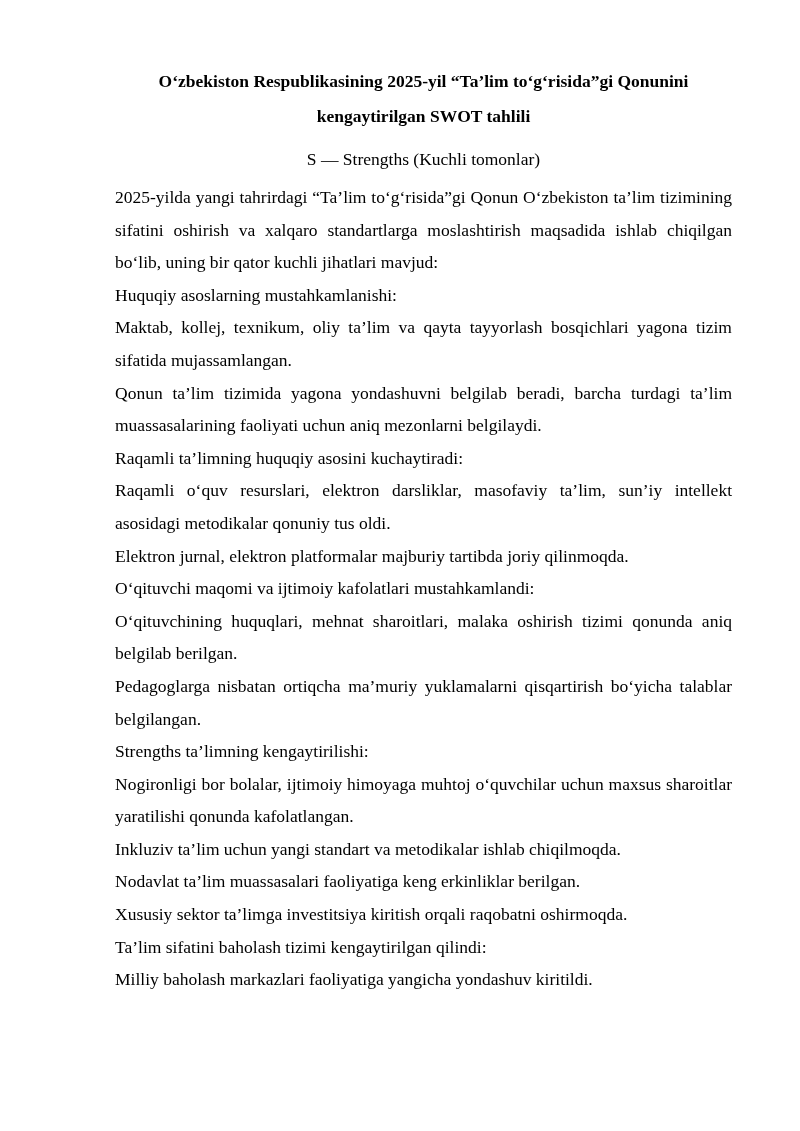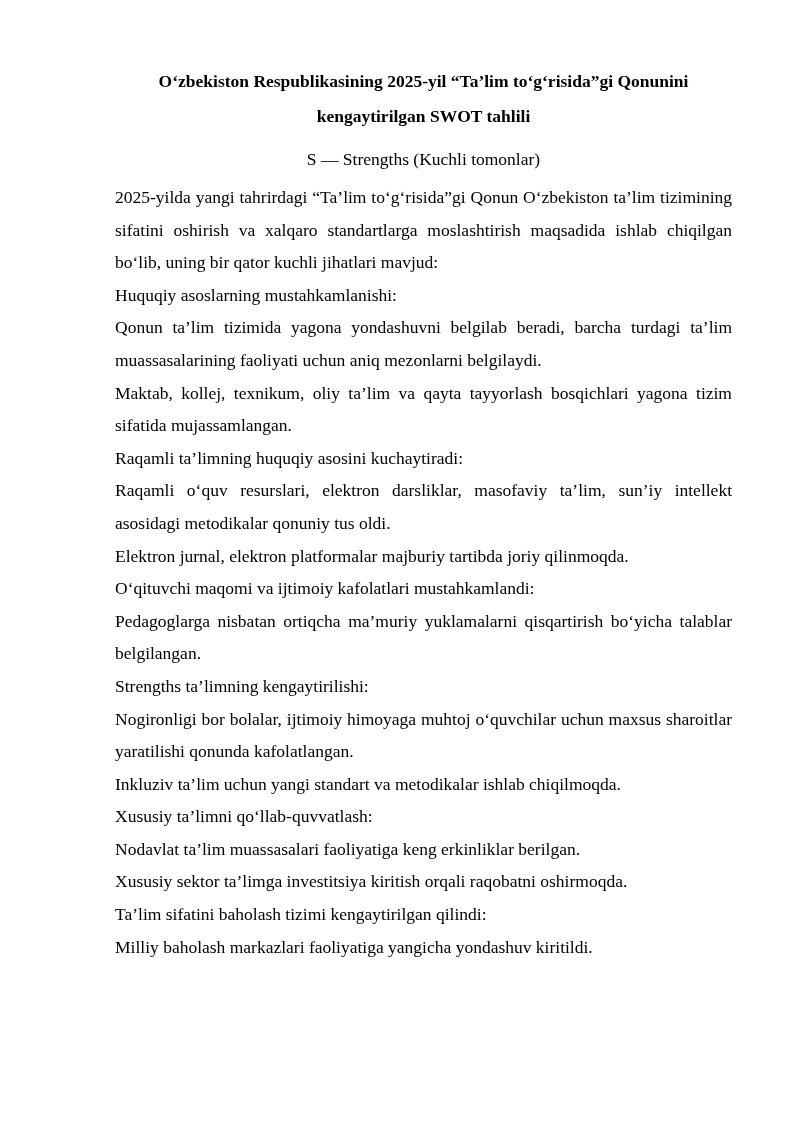--- a/index.html
+++ b/index.html
@@ -53,30 +53,30 @@
   <h1 class="doc-title">
     <span>O‘zbekiston Respublikasining 2025-yil “Ta’lim to‘g‘risida”gi Qonunini</span><br>
     <span>kengaytirilgan SWOT tahlili</span>
   </h1>
 
   <h2 class="section-heading">S — Strengths (Kuchli tomonlar)</h2>
 
   <div class="doc-body">
     <p>2025-yilda yangi tahrirdagi “Ta’lim to‘g‘risida”gi Qonun O‘zbekiston ta’lim tizimining sifatini oshirish va xalqaro standartlarga moslashtirish maqsadida ishlab chiqilgan bo‘lib, uning bir qator kuchli jihatlari mavjud:</p>
     <p>Huquqiy asoslarning mustahkamlanishi:</p>
+    <p>Maktab, kollej, texnikum, oliy ta’lim va qayta tayyorlash bosqichlari yagona tizim sifatida mujassamlangan.</p>
     <p>Qonun ta’lim tizimida yagona yondashuvni belgilab beradi, barcha turdagi ta’lim muassasalarining faoliyati uchun aniq mezonlarni belgilaydi.</p>
-    <p>Maktab, kollej, texnikum, oliy ta’lim va qayta tayyorlash bosqichlari yagona tizim sifatida mujassamlangan.</p>
     <p>Raqamli ta’limning huquqiy asosini kuchaytiradi:</p>
     <p>Raqamli o‘quv resurslari, elektron darsliklar, masofaviy ta’lim, sun’iy intellekt asosidagi metodikalar qonuniy tus oldi.</p>
     <p>Elektron jurnal, elektron platformalar majburiy tartibda joriy qilinmoqda.</p>
     <p>O‘qituvchi maqomi va ijtimoiy kafolatlari mustahkamlandi:</p>
+    <p>O‘qituvchining huquqlari, mehnat sharoitlari, malaka oshirish tizimi qonunda aniq belgilab berilgan.</p>
     <p>Pedagoglarga nisbatan ortiqcha ma’muriy yuklamalarni qisqartirish bo‘yicha talablar belgilangan.</p>
     <p>Strengths ta’limning kengaytirilishi:</p>
     <p>Nogironligi bor bolalar, ijtimoiy himoyaga muhtoj o‘quvchilar uchun maxsus sharoitlar yaratilishi qonunda kafolatlangan.</p>
     <p>Inkluziv ta’lim uchun yangi standart va metodikalar ishlab chiqilmoqda.</p>
-    <p>Xususiy ta’limni qo‘llab-quvvatlash:</p>
     <p>Nodavlat ta’lim muassasalari faoliyatiga keng erkinliklar berilgan.</p>
     <p>Xususiy sektor ta’limga investitsiya kiritish orqali raqobatni oshirmoqda.</p>
     <p>Ta’lim sifatini baholash tizimi kengaytirilgan qilindi:</p>
     <p>Milliy baholash markazlari faoliyatiga yangicha yondashuv kiritildi.</p>
   </div>
 
 </div>
 
 </body></html>

